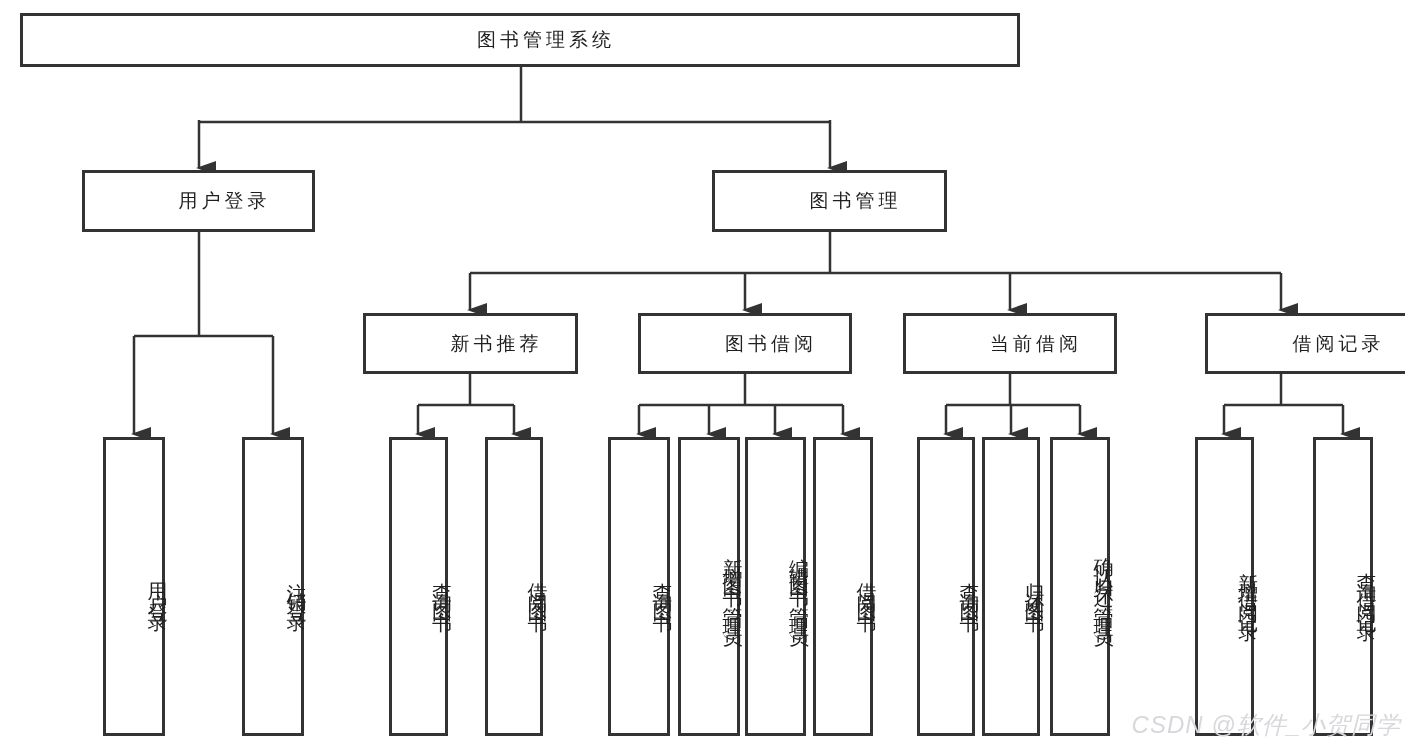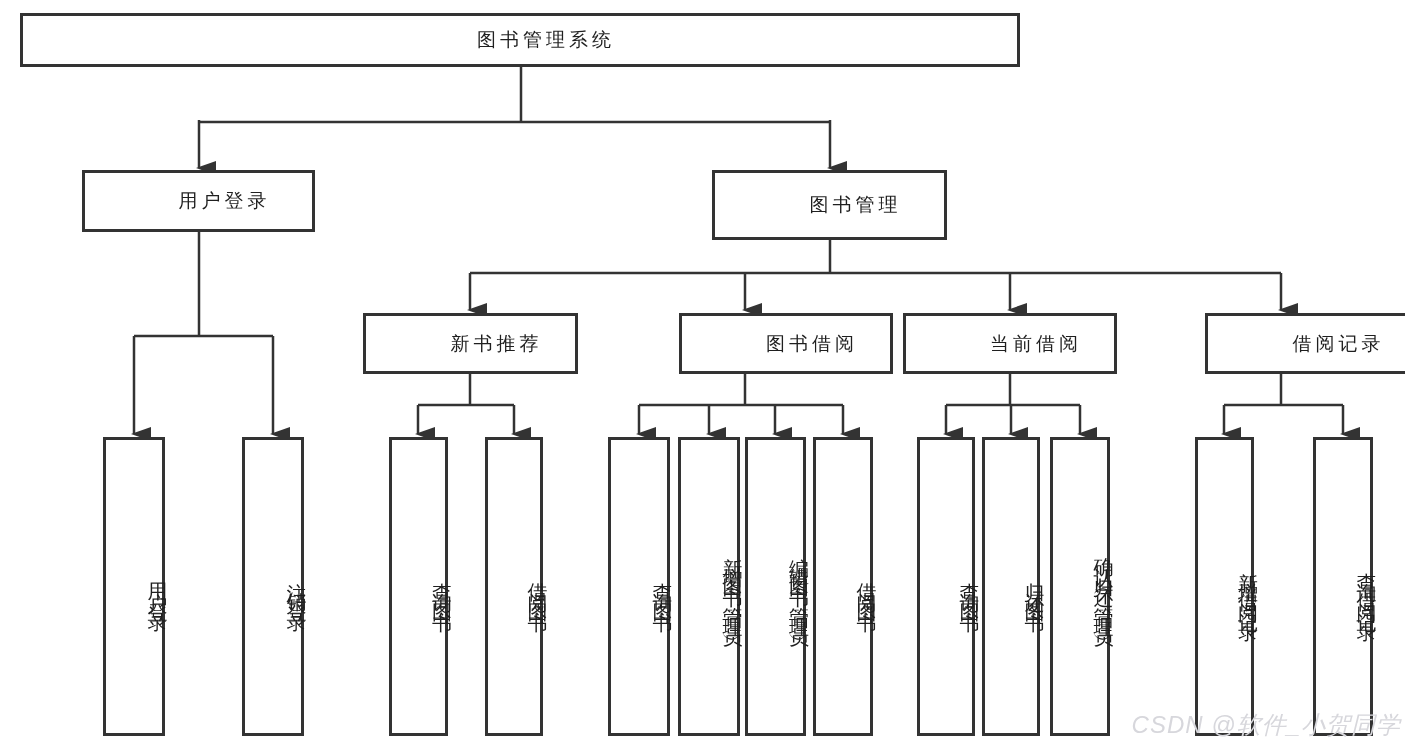--- a/index.html
+++ b/index.html
@@ -112,24 +112,24 @@
     <path class="line" d="M1080 405 V434" marker-end="url(#arrow)"></path>
 
     <path class="line" d="M1281 374 V405 M1224 405 H1343"></path>
     <path class="line" d="M1224 405 V434" marker-end="url(#arrow)"></path>
     <path class="line" d="M1343 405 V434" marker-end="url(#arrow)"></path>
   </svg>
 
   <div class="node h-node" style="left:20px;top:13px;width:1000px;height:54px;">图书管理系统</div>
 
   <div class="node h-node" style="left:82px;top:170px;width:233px;height:62px;">用户登录</div>
-  <div class="node h-node" style="left:712px;top:170px;width:235px;height:70px;">图书管理</div>
+  <div class="node h-node" style="left:712px;top:170px;width:235px;height:62px;">图书管理</div>
 
   <div class="node h-node" style="left:363px;top:313px;width:215px;height:61px;">新书推荐</div>
-  <div class="node h-node" style="left:638px;top:313px;width:214px;height:61px;margin-left:41px;">图书借阅</div>
+  <div class="node h-node" style="left:638px;top:313px;width:214px;height:61px;">图书借阅</div>
   <div class="node h-node" style="left:903px;top:313px;width:214px;height:61px;text-align:center;">当前借阅</div>
   <div class="node h-node" style="left:1173px;top:313px;width:215px;height:61px;margin-left:32px;">借阅记录</div>
 
   <div class="node v-node" style="left:103px;top:437px;width:62px;height:299px;">用户登录</div>
   <div class="node v-node" style="left:242px;top:437px;width:62px;height:299px;">注销登录</div>
 
   <div class="node v-node" style="left:389px;top:437px;width:59px;height:299px;">查询图书</div>
   <div class="node v-node" style="left:485px;top:437px;width:58px;height:299px;">借阅图书</div>
 
   <div class="node v-node" style="left:608px;top:437px;width:62px;height:299px;">查询图书</div>

